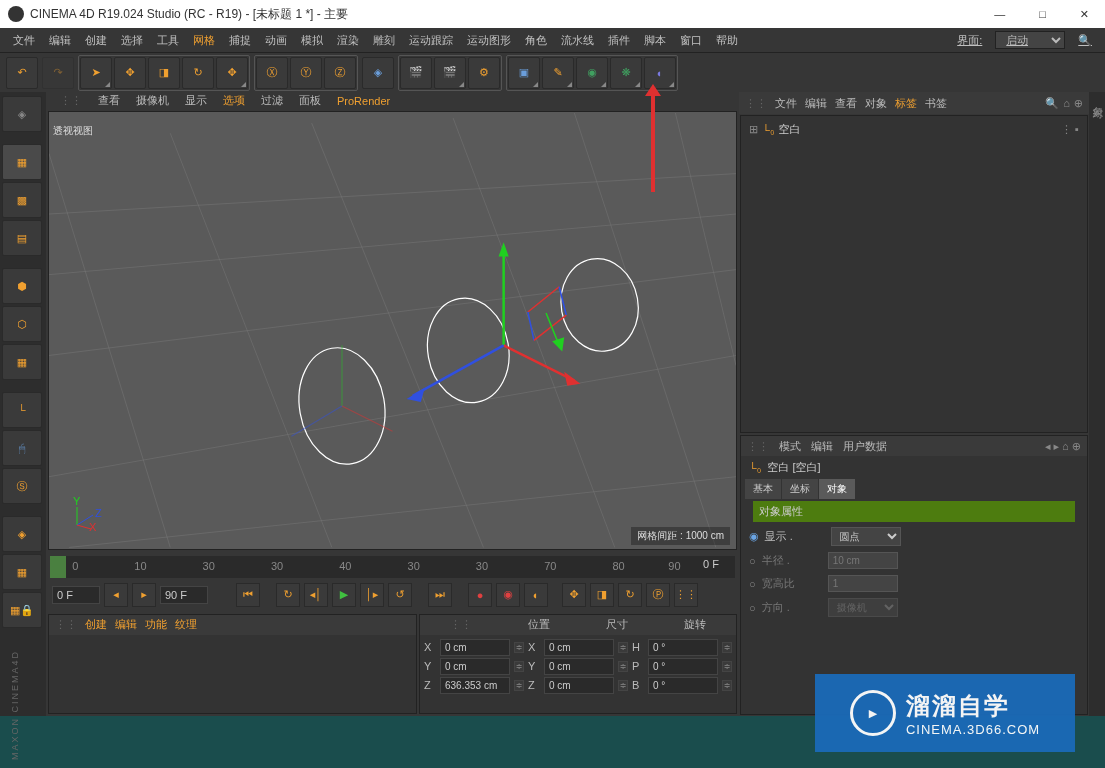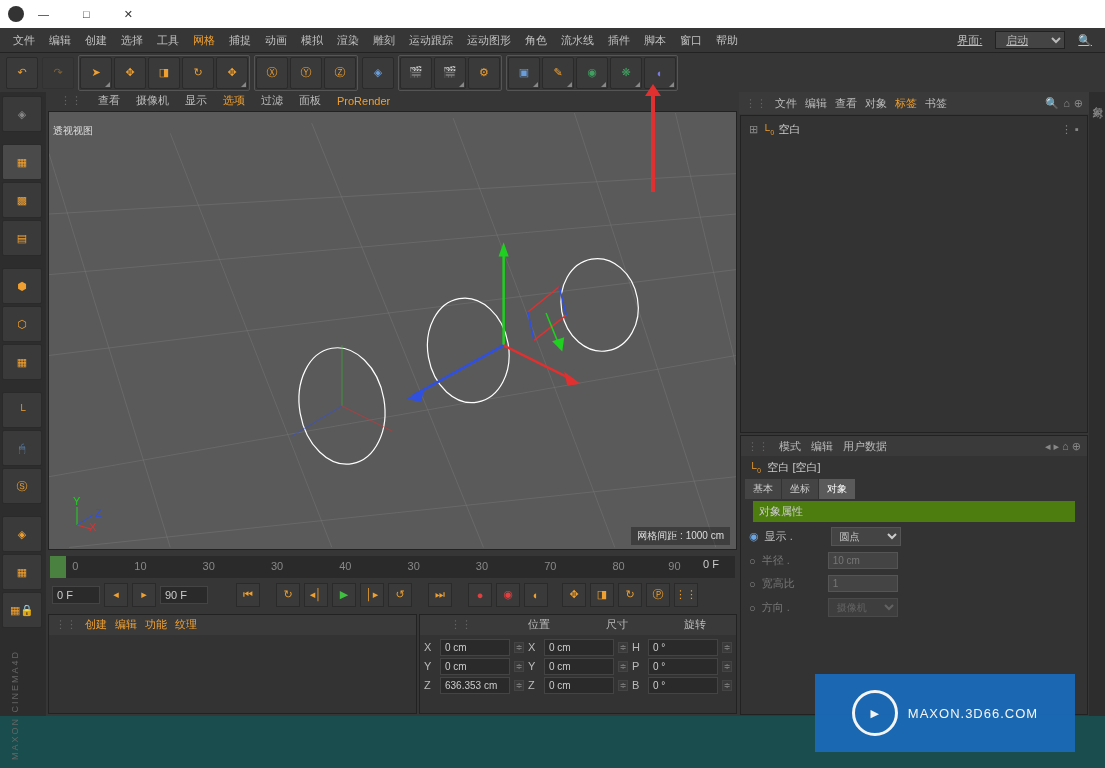--- a/index.html
+++ b/index.html
@@ -91,20 +91,21 @@
 .arrow-annotation { position: absolute; top: 94px; left: 651px; width: 4px; height: 98px; background: #e03030; z-index: 100; }
 .arrow-annotation::before { content: ''; position: absolute; top: -10px; left: -6px; width: 0; height: 0; border-left: 8px solid transparent; border-right: 8px solid transparent; border-bottom: 12px solid #e03030; }
 
 .right-sidebar { width: 16px; background: #2d2d2d; color: #888; writing-mode: vertical-rl; text-orientation: upright; padding-top: 6px; font-size: 10px; }
 </style>
 </head>
 <body>
 
 <div class="titlebar">
   <div class="titlebar-icon"></div>
+  <div class="titlebar-text">CINEMA 4D R19.024 Studio (RC - R19) - [未标题 1 *] - 主要</div>
   <div class="titlebar-btns">
     <span>—</span>
     <span>□</span>
     <span>✕</span>
   </div>
 </div>
 
 <div class="menubar">
   <span>文件</span>
   <span>编辑</span>
@@ -420,17 +421,18 @@
   <div class="right-sidebar">
     <span>对象</span>
   </div>
 </div>
 
 <div class="arrow-annotation"></div>
 
 <div class="watermark">
   <div class="logo">▶</div>
   <div>
-    <div class="txt-en">MAXON.3D66.COM</div>
+    <div class="txt-cn">溜溜自学</div>
+    <div class="txt-en">CINEMA.3D66.COM</div>
   </div>
 </div>
 
 <div class="maxon-label">MAXON CINEMA4D</div>
 
 </body></html>

